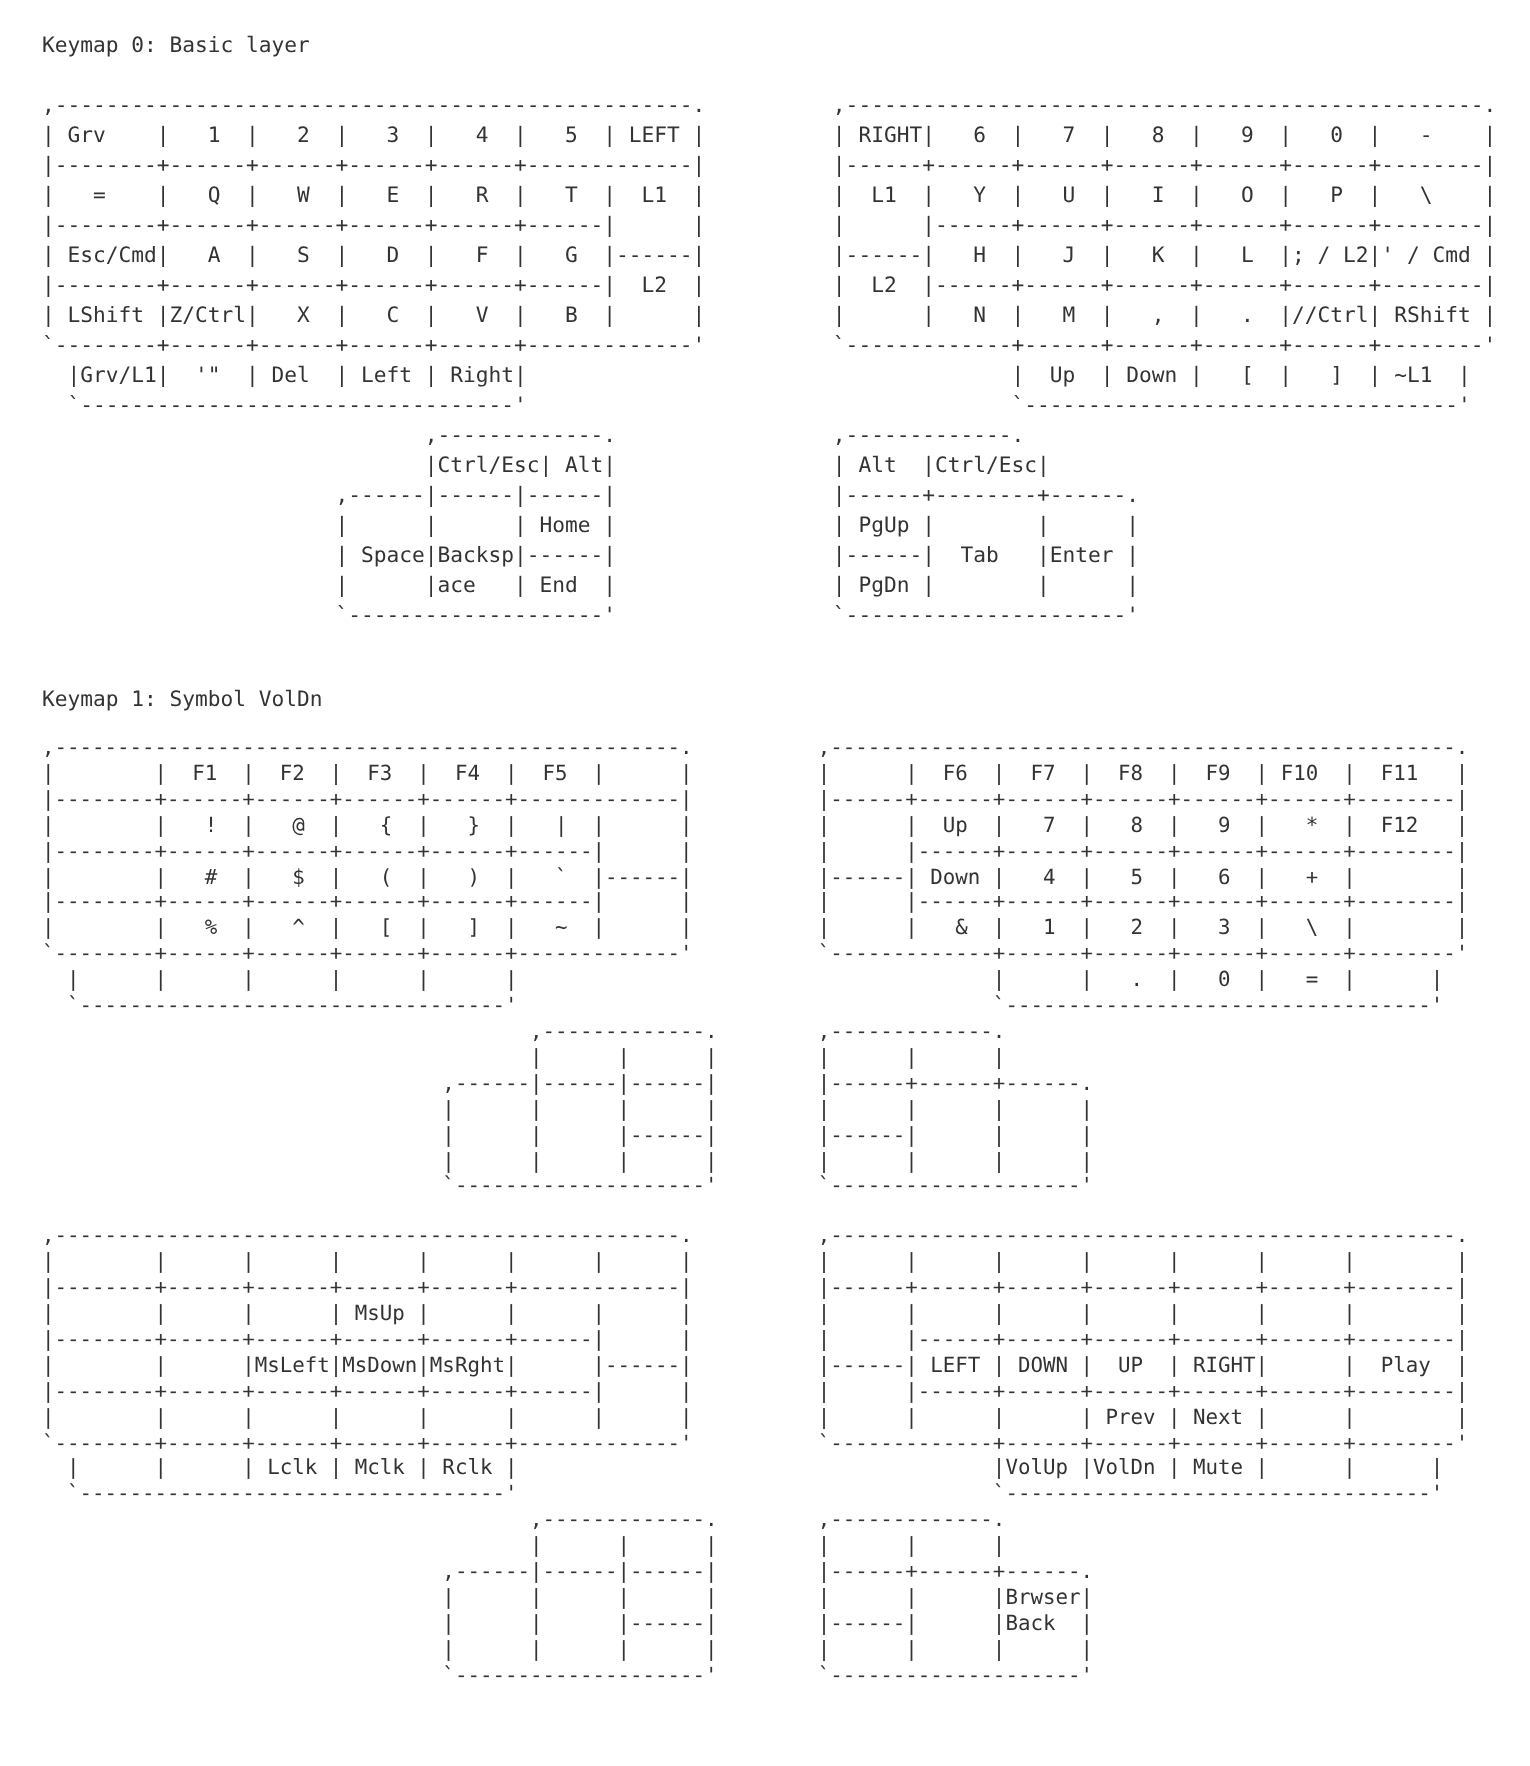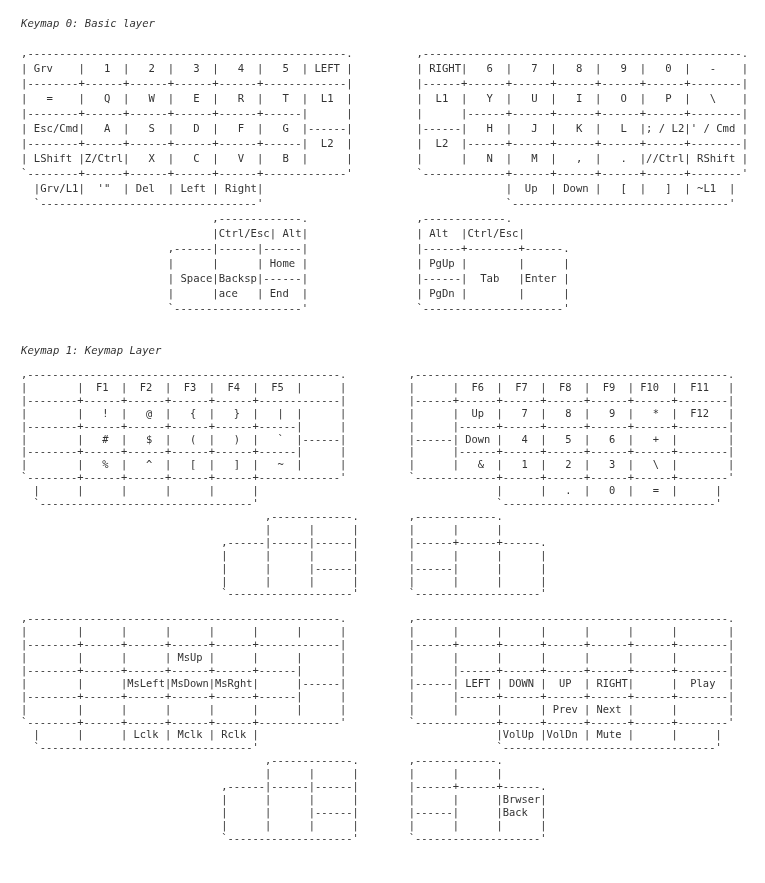--- a/index.html
+++ b/index.html
@@ -10,21 +10,20 @@
     padding:17px 0 16px 21px;
     color:#333333;
     font-family:"DejaVu Sans Mono", monospace;
   }
   .sec { display:block; }
   .hdr {
     font-size:10.6px;
     line-height:13px;
     white-space:pre;
     font-weight:400;
-    font-style:italic;
   }
   pre.art {
     margin:0;
     white-space:pre;
     font-family:"DejaVu Sans Mono", monospace;
   }
   .sec-0 .art { font-size:10.6px; line-height:15px;   margin-top:16px; }
   .sec-1       { margin-top:28px; }
   .sec-1 .art,
   .sec-2 .art { font-size:10.4px; line-height:12.9px; margin-top:11px; }
@@ -51,21 +50,21 @@
                               ,-------------.                 ,-------------.
                               |Ctrl/Esc| Alt|                 | Alt  |Ctrl/Esc|
                        ,------|------|------|                 |------+--------+------.
                        |      |      | Home |                 | PgUp |        |      |
                        | Space|Backsp|------|                 |------|  Tab   |Enter |
                        |      |ace   | End  |                 | PgDn |        |      |
                        `--------------------'                 `----------------------'</pre>
   </section>
 
   <section class="sec sec-1">
-    <div class="hdr">Keymap 1: Keymap Layer</div>
+    <div class="hdr">Keymap 1: Symbol VolDn</div>
     <pre class="art">,--------------------------------------------------.          ,--------------------------------------------------.
 |        |  F1  |  F2  |  F3  |  F4  |  F5  |      |          |      |  F6  |  F7  |  F8  |  F9  | F10  |  F11   |
 |--------+------+------+------+------+-------------|          |------+------+------+------+------+------+--------|
 |        |   !  |   @  |   {  |   }  |   |  |      |          |      |  Up  |   7  |   8  |   9  |   *  |  F12   |
 |--------+------+------+------+------+------|      |          |      |------+------+------+------+------+--------|
 |        |   #  |   $  |   (  |   )  |   `  |------|          |------| Down |   4  |   5  |   6  |   +  |        |
 |--------+------+------+------+------+------|      |          |      |------+------+------+------+------+--------|
 |        |   %  |   ^  |   [  |   ]  |   ~  |      |          |      |   &amp;  |   1  |   2  |   3  |   \  |        |
 `--------+------+------+------+------+-------------'          `-------------+------+------+------+------+--------'
   |      |      |      |      |      |                                      |      |   .  |   0  |   =  |      |

